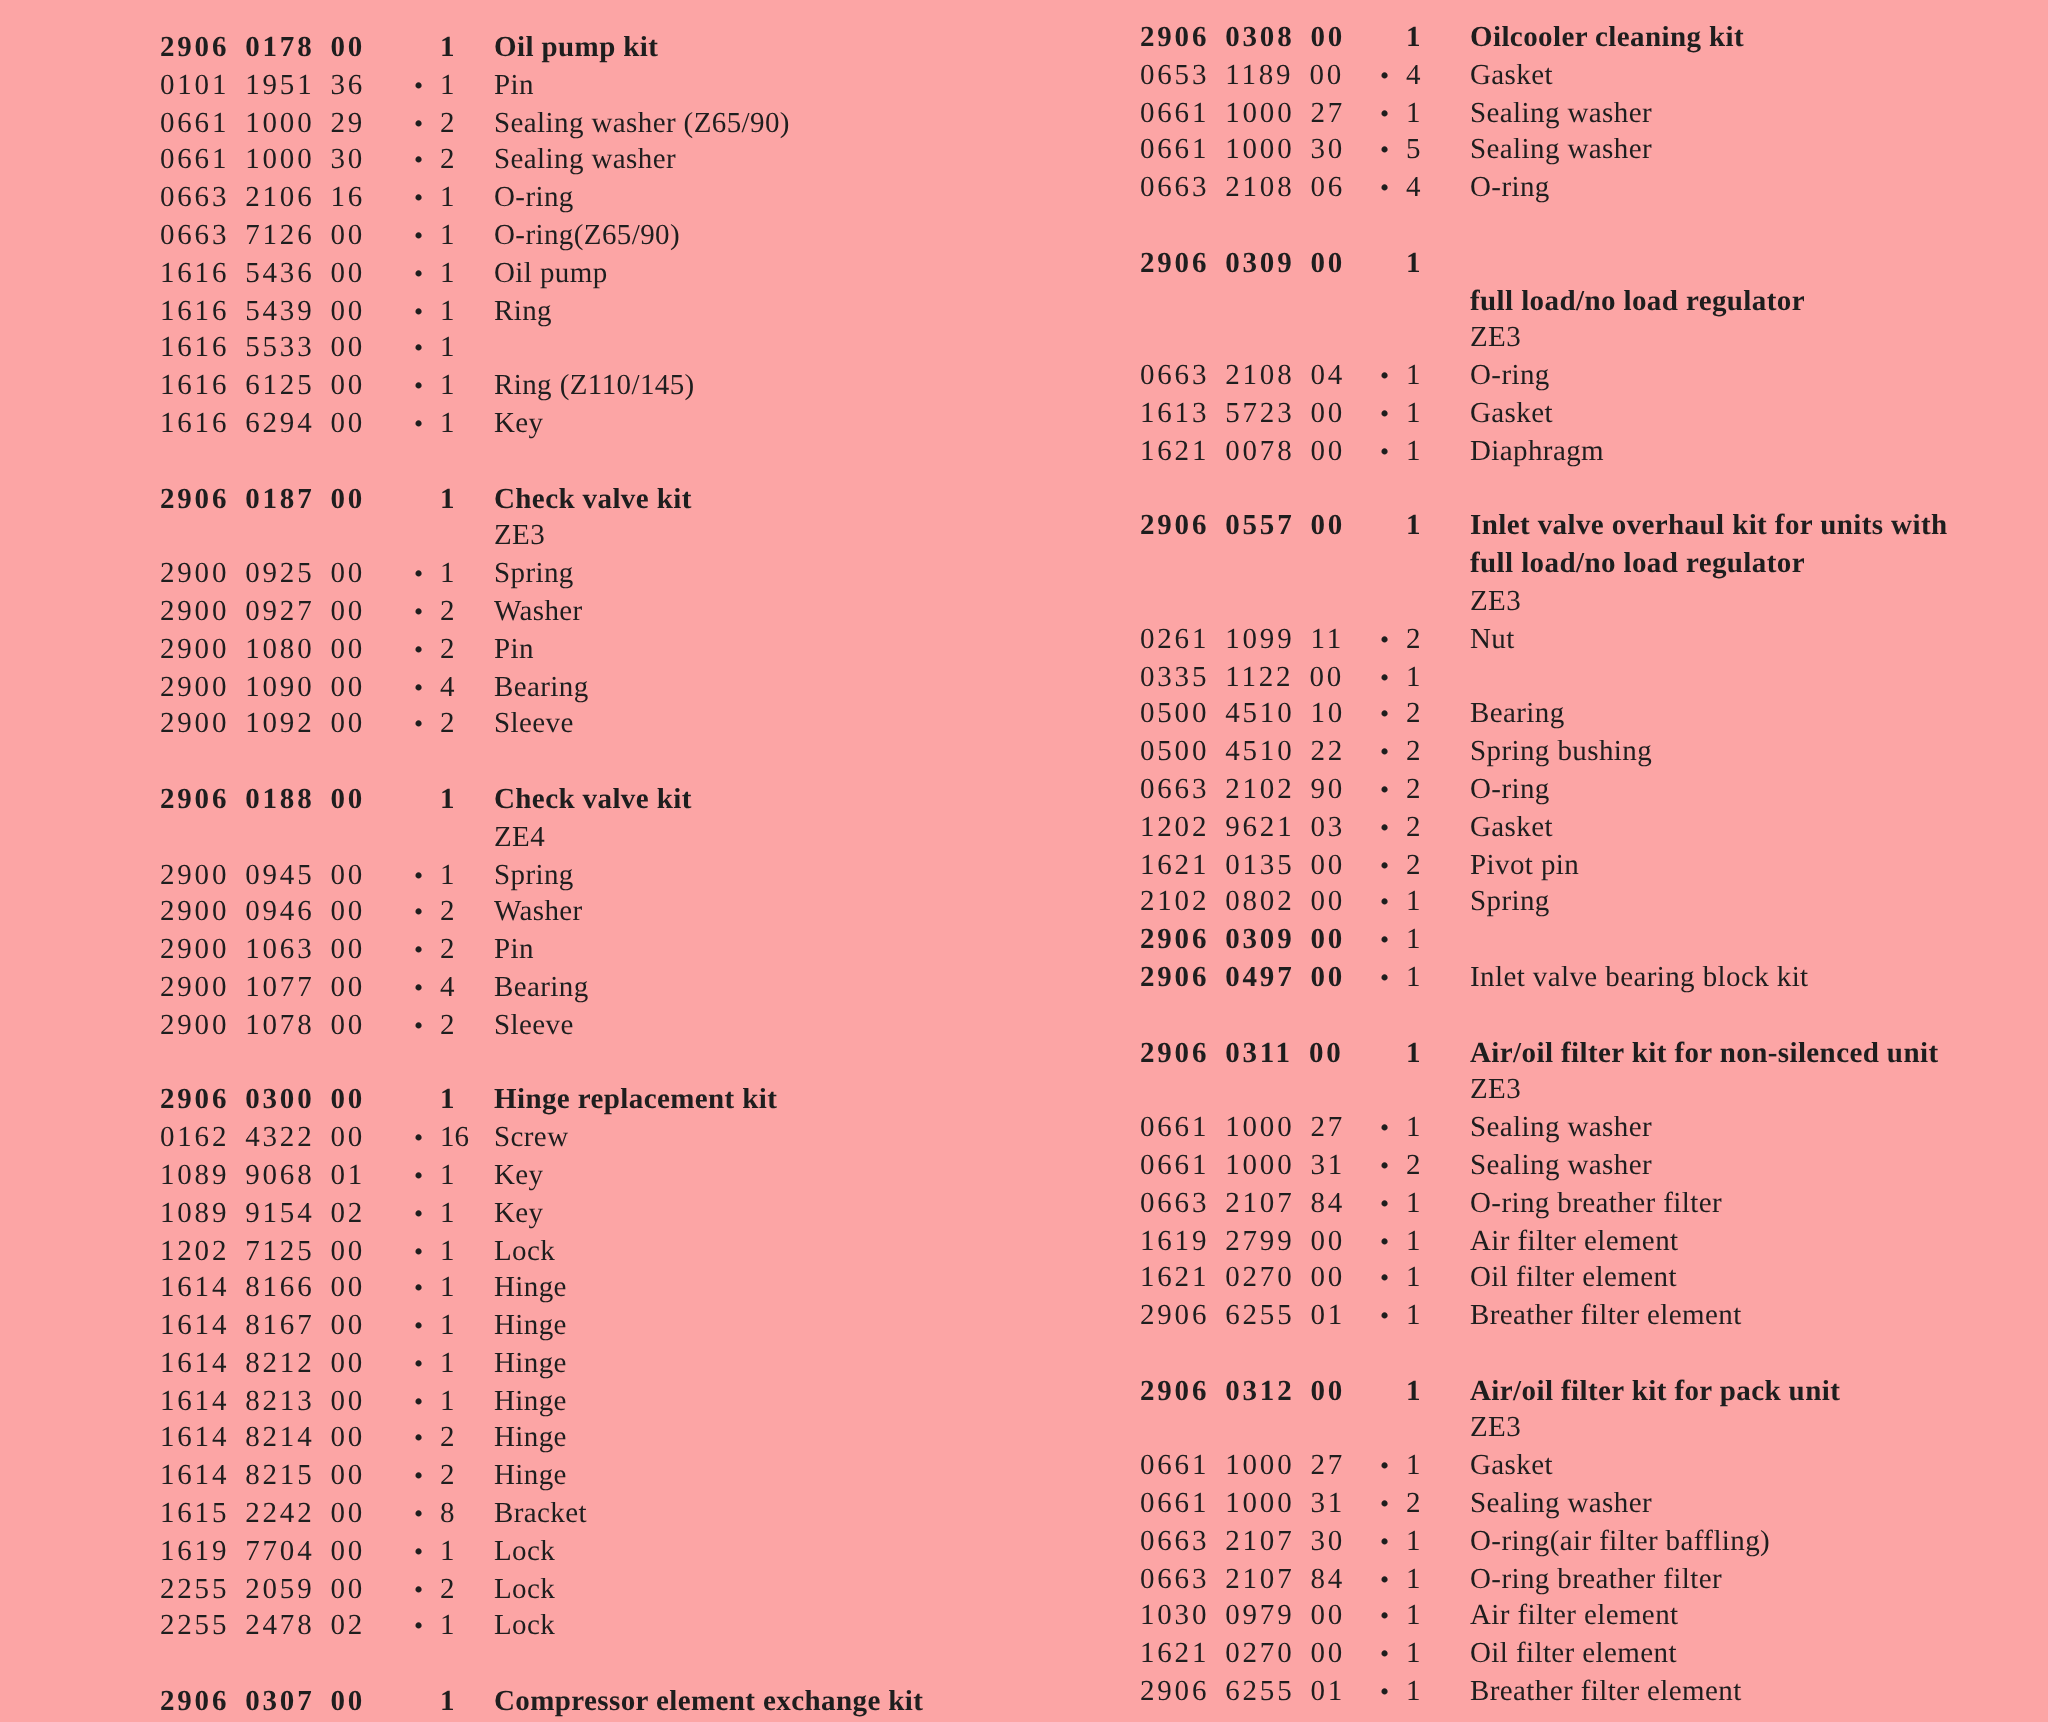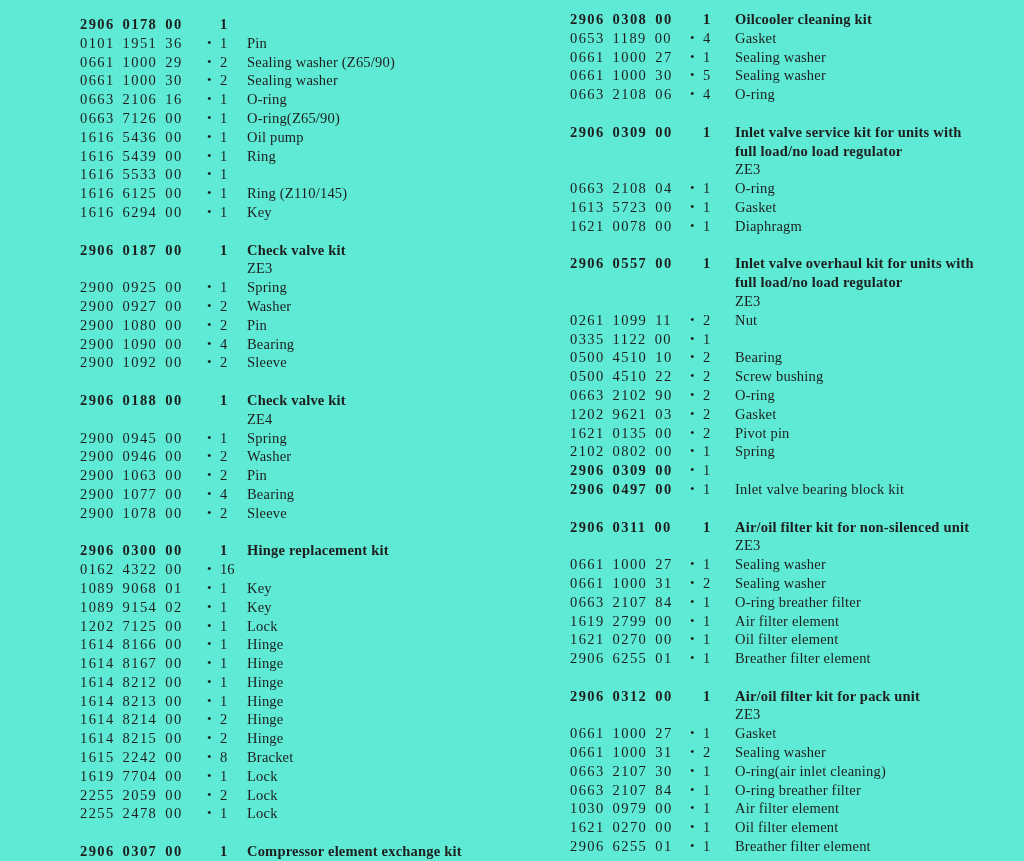--- a/index.html
+++ b/index.html
@@ -3,21 +3,21 @@
 <meta charset="utf-8">
 <style>
   * { margin: 0; padding: 0; box-sizing: border-box; }
   html, body {
     width: 1024px; height: 861px;
     background: #ffffff;
     overflow: hidden;
     font-family: "Liberation Serif", "DejaVu Serif", serif;
     color: #1e1e1e;
   }
-  .page { position: relative; width: 1024px; height: 861px; background: #5eead4; text-decoration: underline; }
+  .page { position: relative; width: 1024px; height: 861px; background: #fca5a5; text-decoration: underline; }
   .col { position: absolute; font-size: 14.5px; }
   .col-left  { left: 80px;  top: 15px; width: 465px; }
   .col-right { left: 570px; top: 10px; width: 452px; }
   .row { display: grid; height: 18.8px; line-height: 18.8px; white-space: nowrap; }
   .col-left  .row { grid-template-columns: 127px 40px 1fr; }
   .col-right .row { grid-template-columns: 120px 45px 1fr; }
   .gap { height: 18.8px; }
   .bold { font-weight: bold; }
   .num  { letter-spacing: 1.4px; word-spacing: 3px; }
   .mid  { display: flex; }
@@ -29,20 +29,21 @@
 <body>
 
 <div class="page">
   <div class="col col-left">
       <div class="row">
         <span class="num bold">2906 0178 00</span>
         <span class="mid">
           <span class="bullet invisible">•</span>
           <span class="qty bold">1</span>
         </span>
+        <span class="desc bold">Oil pump kit</span>
       </div>
       <div class="row">
         <span class="num">0101 1951 36</span>
         <span class="mid">
           <span class="bullet">•</span>
           <span class="qty">1</span>
         </span>
         <span class="desc">Pin</span>
       </div>
       <div class="row">
@@ -232,20 +233,21 @@
           <span class="qty bold">1</span>
         </span>
         <span class="desc bold">Hinge replacement kit</span>
       </div>
       <div class="row">
         <span class="num">0162 4322 00</span>
         <span class="mid">
           <span class="bullet">•</span>
           <span class="qty">16</span>
         </span>
+        <span class="desc">Screw</span>
       </div>
       <div class="row">
         <span class="num">1089 9068 01</span>
         <span class="mid">
           <span class="bullet">•</span>
           <span class="qty">1</span>
         </span>
         <span class="desc">Key</span>
       </div>
       <div class="row">
@@ -330,21 +332,21 @@
       </div>
       <div class="row">
         <span class="num">2255 2059 00</span>
         <span class="mid">
           <span class="bullet">•</span>
           <span class="qty">2</span>
         </span>
         <span class="desc">Lock</span>
       </div>
       <div class="row">
-        <span class="num">2255 2478 00</span>
+        <span class="num">2255 2478 02</span>
         <span class="mid">
           <span class="bullet">•</span>
           <span class="qty">1</span>
         </span>
         <span class="desc">Lock</span>
       </div>
       <div class="gap"></div>
       <div class="row">
         <span class="num bold">2906 0307 00</span>
         <span class="mid">
@@ -395,21 +397,20 @@
         </span>
         <span class="desc">O-ring</span>
       </div>
       <div class="gap"></div>
       <div class="row">
         <span class="num bold">2906 0309 00</span>
         <span class="mid">
           <span class="bullet invisible">•</span>
           <span class="qty bold">1</span>
         </span>
-        <span class="desc bold">Inlet valve service kit for units with</span>
       </div>
       <div class="row">
         <span class="num"></span>
         <span class="mid"></span>
         <span class="desc bold">full load/no load regulator</span>
       </div>
       <div class="row">
         <span class="num"></span>
         <span class="mid"></span>
         <span class="desc">ZE3</span>
@@ -479,21 +480,21 @@
           <span class="qty">2</span>
         </span>
         <span class="desc">Bearing</span>
       </div>
       <div class="row">
         <span class="num">0500 4510 22</span>
         <span class="mid">
           <span class="bullet">•</span>
           <span class="qty">2</span>
         </span>
-        <span class="desc">Screw bushing</span>
+        <span class="desc">Spring bushing</span>
       </div>
       <div class="row">
         <span class="num">0663 2102 90</span>
         <span class="mid">
           <span class="bullet">•</span>
           <span class="qty">2</span>
         </span>
         <span class="desc">O-ring</span>
       </div>
       <div class="row">
@@ -626,21 +627,21 @@
           <span class="qty">2</span>
         </span>
         <span class="desc">Sealing washer</span>
       </div>
       <div class="row">
         <span class="num">0663 2107 30</span>
         <span class="mid">
           <span class="bullet">•</span>
           <span class="qty">1</span>
         </span>
-        <span class="desc">O-ring(air inlet cleaning)</span>
+        <span class="desc">O-ring(air filter baffling)</span>
       </div>
       <div class="row">
         <span class="num">0663 2107 84</span>
         <span class="mid">
           <span class="bullet">•</span>
           <span class="qty">1</span>
         </span>
         <span class="desc">O-ring breather filter</span>
       </div>
       <div class="row">

